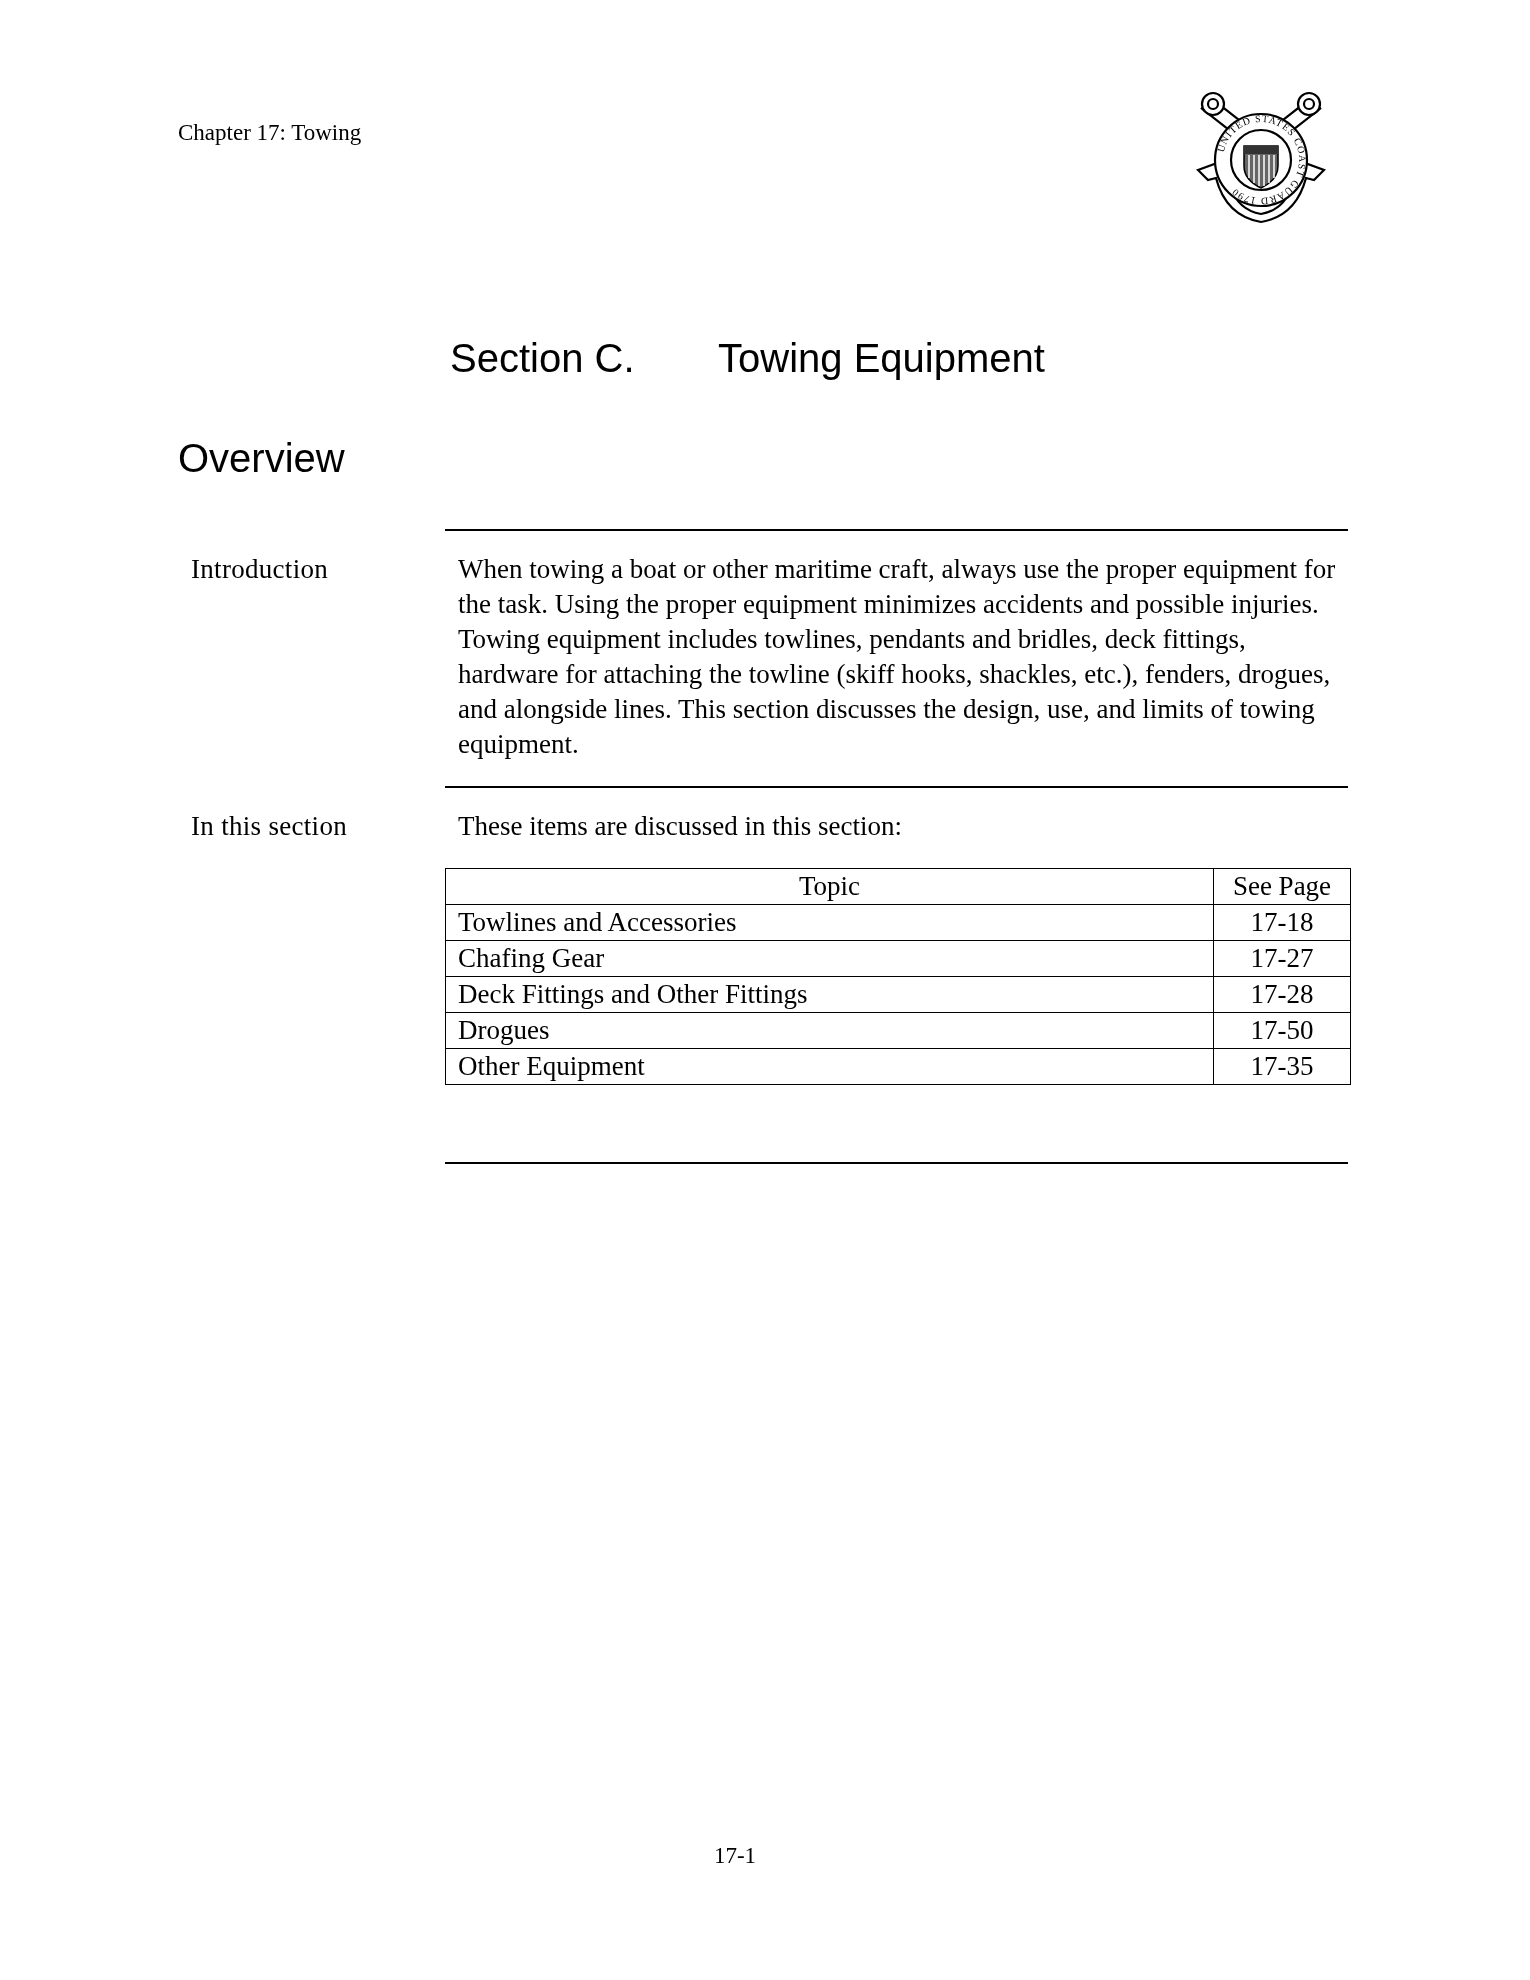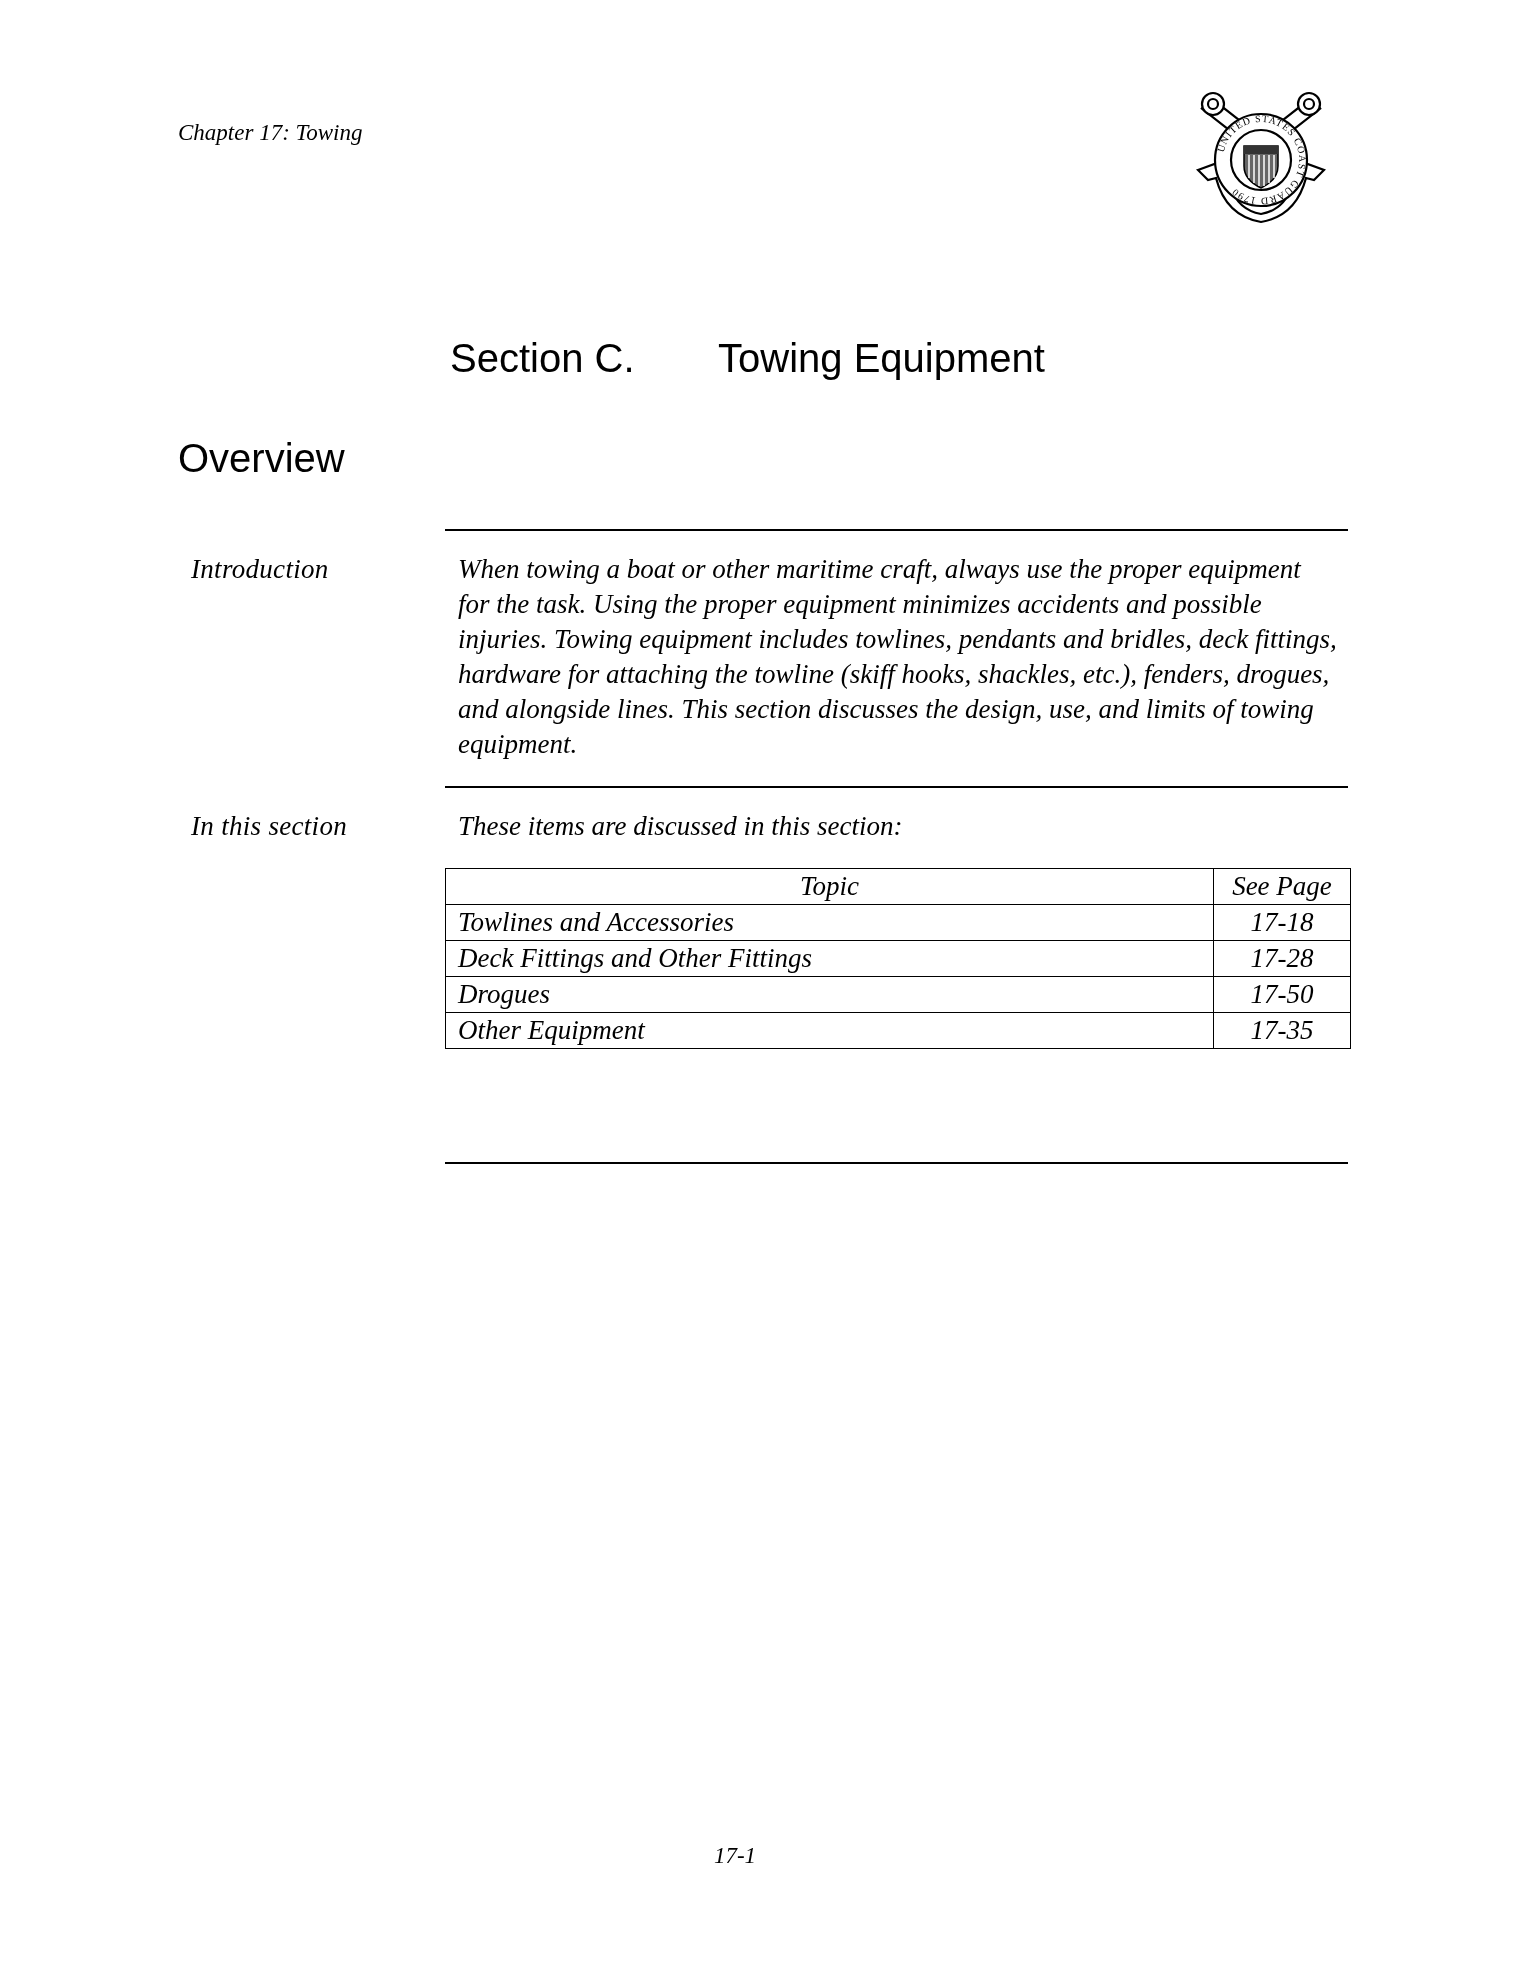--- a/index.html
+++ b/index.html
@@ -1,17 +1,17 @@
 <!DOCTYPE html>
 <html><head>
 <meta charset="utf-8">
 <style>
   html, body { margin:0; padding:0; background:#ffffff; }
   body { width:1530px; height:1980px; position:relative; overflow:hidden; color:#000; }
-  .serif { font-family:"Liberation Serif", "DejaVu Serif", serif;font-style:italic; }
+  .serif { font-family:"Liberation Serif", "DejaVu Serif", serif; }
   .sans { font-family:"Liberation Sans", "DejaVu Sans", sans-serif; }
   .abs { position:absolute; }
   #running-header { left:178px; top:120px; font-size:23px; }
   #logo { left:1190px; top:88px; width:142px; height:138px; }
   #section-title { left:450px; top:336px; font-size:40px; white-space:nowrap; }
   #section-title .num { display:inline-block; width:268px; }
   #overview { left:178px; top:436px; font-size:40px; }
   .rule { position:absolute; left:445px; width:903px; height:0; border-top:2px solid #000; }
   .block-label { position:absolute; left:191px; font-size:27px; letter-spacing:0.3px; }
   #intro-text { left:458px; top:552px; width:880px; font-size:27px; line-height:35px; }
@@ -85,20 +85,24 @@
       <th class="topic">Topic</th>
       <th class="page">See Page</th>
     </tr>
   </thead>
   <tbody>
     <tr>
       <td>Towlines and Accessories</td>
       <td class="page">17-18</td>
     </tr>
     <tr>
+      <td>Chafing Gear</td>
+      <td class="page">17-27</td>
+    </tr>
+    <tr>
       <td>Deck Fittings and Other Fittings</td>
       <td class="page">17-28</td>
     </tr>
     <tr>
       <td>Drogues</td>
       <td class="page">17-50</td>
     </tr>
     <tr>
       <td>Other Equipment</td>
       <td class="page">17-35</td>

